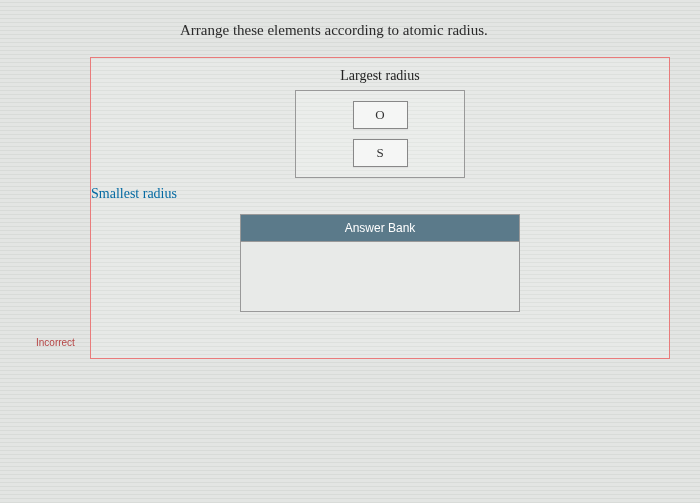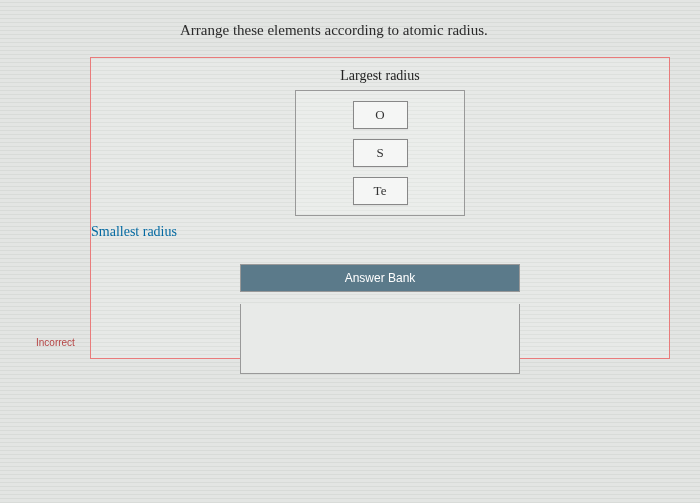--- a/index.html
+++ b/index.html
@@ -70,21 +70,21 @@
       padding-bottom: 12px;
       color: #0369a1;
     }
     .answer-bank-header {
       background: #5b7a8a;
       color: #fff;
       font-size: 12px;
       text-align: center;
       padding: 6px 0;
       width: 280px;
-      margin: 12px auto;
+      margin: 0 auto;
       border: 1px solid #999;
       font-family: Arial, sans-serif;
     }
     .answer-bank-body {
       width: 280px;
       margin: 0 auto;
       border: 1px solid #999;
       border-top: none;
       background: #e8eae8;
       height: 70px;
@@ -104,21 +104,20 @@
 <div class="content-wrap">
   <div class="question-text">Arrange these elements according to atomic radius.</div>
 
   <div class="outer-panel">
 
     <div class="rank-top-label">Largest radius</div>
 
     <div class="rank-box">
       <div class="element-tile">O</div>
       <div class="element-tile">S</div>
-      <div class="element-tile">Te</div>
     </div>
 
     <div class="rank-bottom-label">Smallest radius</div>
 
     <div class="answer-bank-header">Answer Bank</div>
     <div class="answer-bank-body"></div>
 
     <div class="incorrect-label">Incorrect</div>
 
   </div>

